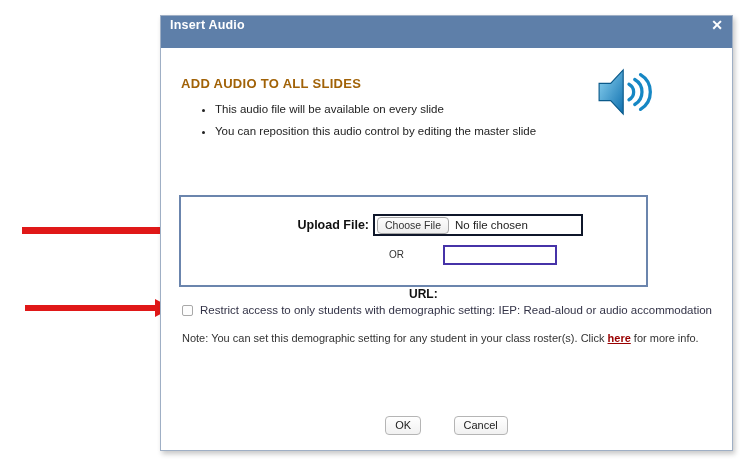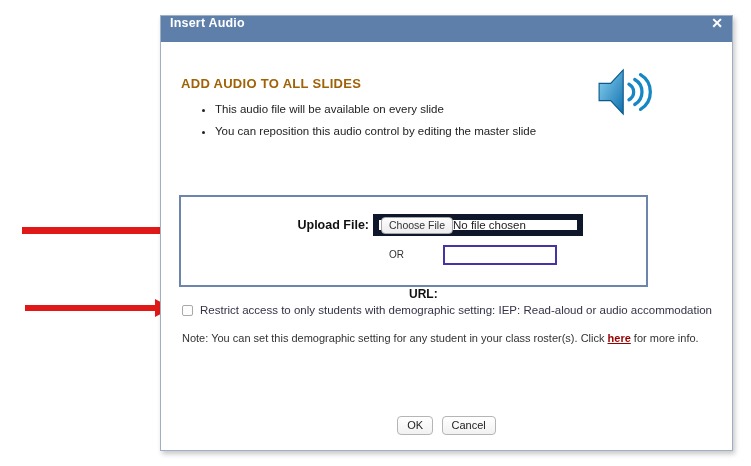--- a/index.html
+++ b/index.html
@@ -5,67 +5,67 @@
   * { margin:0; padding:0; box-sizing:border-box; }
   html,body { width:751px; height:466px; background:#ffffff; overflow:hidden;
               font-family:"Liberation Sans", sans-serif; }
   .canvas { position:relative; width:751px; height:466px; background:#fff; }
 
   
   .dialog { position:absolute; left:160px; top:15px; width:573px; height:436px;
             background:#fff; border:1px solid #9fafc5;
             box-shadow:2px 3px 5px rgba(0,0,0,0.22); }
   .titlebar { position:absolute; left:0; top:0; right:0; height:26px;
-              background:#5e7fa9; display:flex; align-items:flex-start; padding:0 9px; }
+              background:#5e7fa9; display:flex; align-items:flex-end; padding:16px 9px; }
   .titlebar .title { color:#ffffff; font-weight:bold; font-size:12.5px; letter-spacing:.2px; }
   .titlebar .close { margin-left:auto; color:#ffffff; font-weight:bold; font-size:14px;
                      cursor:pointer; line-height:1; }
 
   .heading { position:absolute; left:20px; top:60px; font-size:13px; font-weight:bold;
              color:#a16207; letter-spacing:.3px; }
 
   .speaker { position:absolute; left:436px; top:50px; }
 
   .bullets { position:absolute; left:40px; top:82px; width:352px; list-style:disc;
              padding-left:14px; font-size:11.5px; color:#222; line-height:22px; }
   .bullets li { text-align:justify; }
 
   
   .upload-box { position:absolute; left:18px; top:179px; width:469px; height:92px;
                 border:2px solid #6b85ad; background:#fff; }
   .up-label { position:absolute; left:0; top:21px; width:188px; text-align:right;
               font-weight:bold; font-size:12.5px; color:#111; }
   .file-widget { position:absolute; left:192px; top:17px; width:210px; height:22px;
-                 border:6px solid #0f172a; background:#fff; display:flex;
+                 border:2px solid #0f172a; background:#fff; display:flex;
                  align-items:center; padding:0 2px; cursor:pointer; }
   .choose-btn { border:1px solid #a6a6a6; border-radius:4px;
                 background:linear-gradient(#fdfdfd,#ededed); font-size:10.5px; color:#333;
                 padding:1px 7px 2px; white-space:nowrap; }
-  .file-status { font-size:11.5px; color:#222; white-space:nowrap; }
+  .file-status { font-size:11.5px; color:#222; margin-left:6px; white-space:nowrap; }
   .or-label { position:absolute; left:208px; top:52px; font-size:10px; color:#333; }
   .url-label { position:absolute; left:228px; top:51px; font-weight:bold; font-size:12px; color:#111;margin-top:39px; }
   .url-input { position:absolute; left:262px; top:48px; width:114px; height:20px;
                border:2px solid #4633a8; background:#fff; font-size:12px; padding:0 3px;
                outline:none; }
 
   
   .restrict-row { position:absolute; left:21px; top:288px; display:flex;
                   align-items:flex-end; font-size:11.5px; color:#333347; }
   .restrict-row input { appearance:none; -webkit-appearance:none; width:11px; height:11px;
                         border:1px solid #a9a9a9; border-radius:2px; background:#fdfdfd;
                         margin-right:7px; cursor:pointer; }
   .note { position:absolute; left:21px; top:316px; font-size:11px; color:#333; }
   .note a { color:#990000; font-weight:bold; text-decoration:underline; cursor:pointer; }
 
   
   .buttons { position:absolute; left:0; right:0; top:399px; text-align:center; }
   .buttons button { font-family:"Liberation Sans",sans-serif; font-size:11px; color:#222;
                     border:1px solid #b5b5b5; border-radius:4px;
                     background:linear-gradient(#ffffff,#f1f1f1);
-                    padding:2px 9px 3px; margin:0 2px; cursor:pointer; }
+                    padding:2px 9px 3px; margin:0 14px; cursor:pointer; }
 
   
   .arrow { position:absolute; display:flex; align-items:center; }
   .arrow .shaft { background:#e01818; }
   .arrow .head  { width:0; height:0; }
   .arrow1 { left:22px; top:219px; }
   .arrow1 .shaft { width:242px; height:7px; }
   .arrow1 .head { border-left:20px solid #e01818; border-top:11px solid transparent;
                   border-bottom:11px solid transparent; }
   .arrow2 { left:25px; top:299px; }

